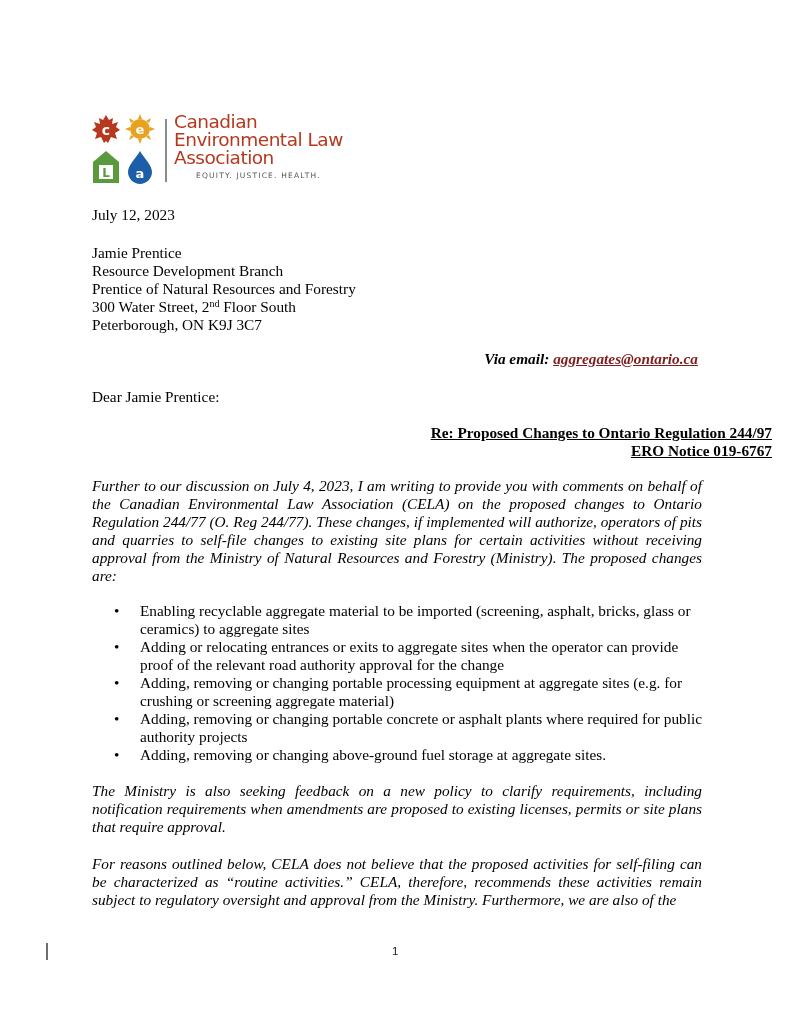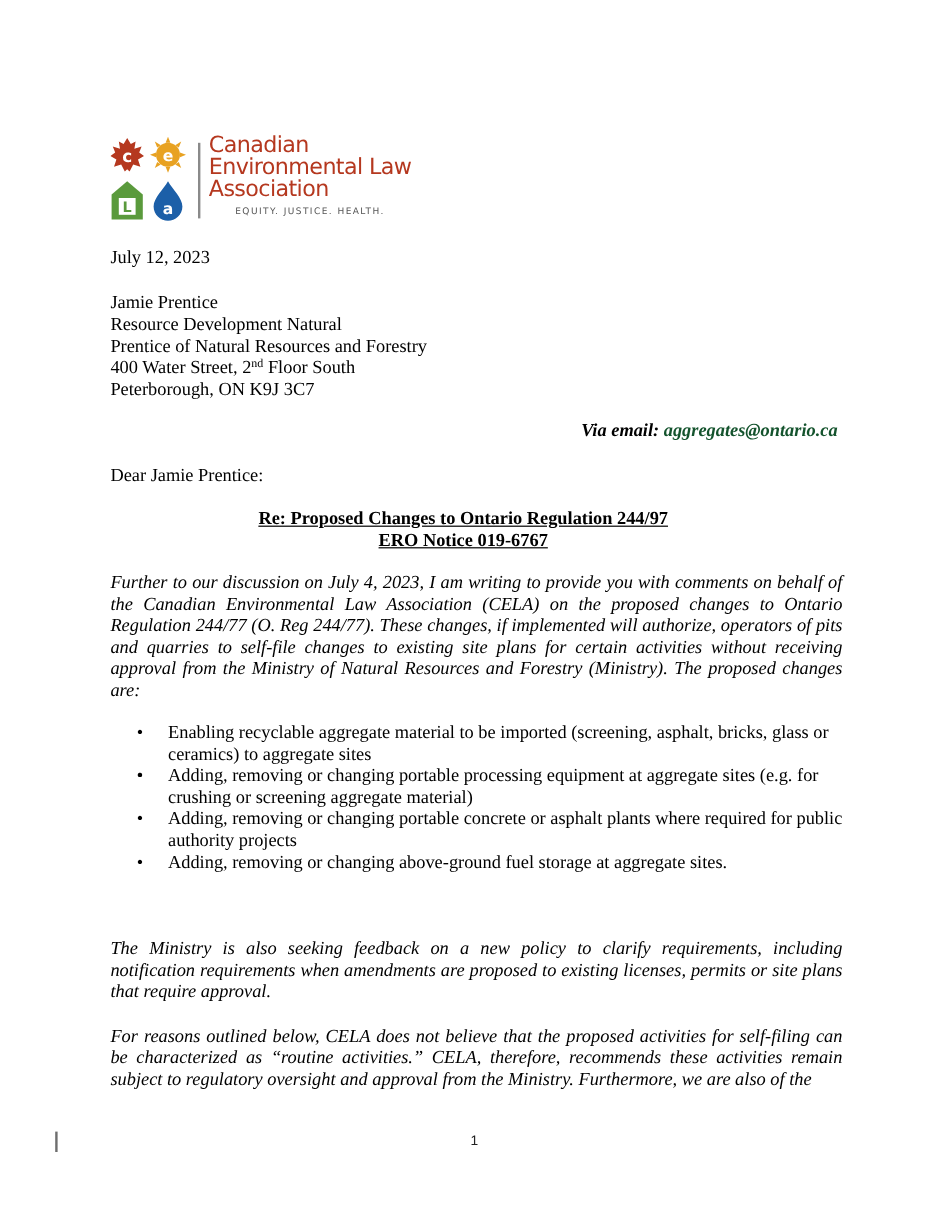--- a/index.html
+++ b/index.html
@@ -10,22 +10,22 @@
     .logo-icons { position: absolute; left: 0; top: 0; width: 64px; height: 72px; }
     .logo-divider { position: absolute; left: 73px; top: 6px; width: 1.5px; height: 63px; background: #8a8a8a; }
     .logo-text { position: absolute; left: 82px; top: 0; }
     .logo-name { font-family: "DejaVu Sans", sans-serif; color: #b5381f; font-size: 18.5px; line-height: 18px; letter-spacing: -0.5px; }
     .logo-tag { font-family: "DejaVu Sans", sans-serif; color: #555; font-size: 7.5px; letter-spacing: 1.2px; margin-top: 4px; text-align: center; }
     .txt { position: absolute; left: 92px; font-size: 15.3px; line-height: 18px; white-space: nowrap; }
     .block { position: absolute; left: 92px; width: 610px; font-size: 15.3px; line-height: 18px; }
     .para { text-align: justify; text-align-last: left; font-style: italic; }
     sup { font-size: 10px; line-height: 0; vertical-align: 5px; }
     .via { position: absolute; right: 93px; top: 350px; font-size: 15.3px; font-weight: bold; font-style: italic; }
-    .via a { color: #14532d; }
-    .re { position: absolute; left: 0; width: 772px; text-align: center; font-weight: bold; font-size: 15.3px; line-height: 18px; }
+    .via a { color: #7f1d1d; text-decoration: underline; }
+    .re { position: absolute; left: 0; width: 772px; text-align: right; font-weight: bold; font-size: 15.3px; line-height: 18px; }
     .re span { text-decoration: underline; }
     ul.bullets { list-style: none; margin: 0; padding: 0; }
     ul.bullets li { position: relative; padding-left: 48px; margin: 0; }
     ul.bullets li .dot { position: absolute; left: 22px; top: 0; }
     .footer-bar { position: absolute; left: 46px; top: 943px; width: 2px; height: 17px; background: #6e6e6e; }
     .page-num { position: absolute; left: 392px; top: 945px; font-family: "Liberation Sans", sans-serif; font-size: 11.5px; color: #222; }
   </style>
 </head>
 <body>
 
@@ -66,38 +66,38 @@
       <div class="logo-name">Canadian</div>
       <div class="logo-name">Environmental Law</div>
       <div class="logo-name">Association</div>
       <div class="logo-tag">EQUITY. JUSTICE. HEALTH.</div>
     </div>
   </div>
 
   <div class="txt" style="top:206px;">July 12, 2023</div>
 
   <div class="txt" style="top:244px;">Jamie Prentice</div>
-  <div class="txt" style="top:262px;">Resource Development Natural</div>
+  <div class="txt" style="top:262px;">Resource Development Branch</div>
   <div class="txt" style="top:280px;">Prentice of Natural Resources and Forestry</div>
-  <div class="txt" style="top:298px;"><span>400 Water Street, 2</span><sup>nd</sup><span> Floor South</span></div>
+  <div class="txt" style="top:298px;"><span>300 Water Street, 2</span><sup>nd</sup><span> Floor South</span></div>
   <div class="txt" style="top:316px;">Peterborough, ON K9J 3C7</div>
 
   <div class="via"><span>Via email: </span><a>aggregates@ontario.ca</a></div>
 
   <div class="txt" style="top:388px;">Dear Jamie Prentice:</div>
 
   <div class="re" style="top:424px;"><span>Re: Proposed Changes to Ontario Regulation 244/97</span></div>
   <div class="re" style="top:442px;"><span>ERO Notice 019-6767</span></div>
 
   <div class="block para" style="top:477px;">Further to our discussion on July 4, 2023, I am writing to provide you with comments on behalf of the Canadian Environmental Law Association (CELA) on the proposed changes to Ontario Regulation 244/77 (O. Reg 244/77). These changes, if implemented will authorize, operators of pits and quarries to self-file changes to existing site plans for certain activities without receiving approval from the Ministry of Natural Resources and Forestry (Ministry). The proposed changes are:</div>
 
   <div class="block" style="top:602px;">
     <ul class="bullets">
       <li><span class="dot">•</span><span>Enabling recyclable aggregate material to be imported (screening, asphalt, bricks, glass or ceramics) to aggregate sites</span></li>
-      <li><span class="dot">•</span></li>
+      <li><span class="dot">•</span><span>Adding or relocating entrances or exits to aggregate sites when the operator can provide proof of the relevant road authority approval for the change</span></li>
       <li><span class="dot">•</span><span>Adding, removing or changing portable processing equipment at aggregate sites (e.g. for crushing or screening aggregate material)</span></li>
       <li><span class="dot">•</span><span>Adding, removing or changing portable concrete or asphalt plants where required for public authority projects</span></li>
       <li><span class="dot">•</span><span>Adding, removing or changing above-ground fuel storage at aggregate sites.</span></li>
     </ul>
   </div>
 
   <div class="block para" style="top:782px;">The Ministry is also seeking feedback on a new policy to clarify requirements, including notification requirements when amendments are proposed to existing licenses, permits or site plans that require approval.</div>
 
   <div class="block para" style="top:855px;">For reasons outlined below, CELA does not believe that the proposed activities for self-filing can be characterized as “routine activities.” CELA, therefore, recommends these activities remain subject to regulatory oversight and approval from the Ministry. Furthermore, we are also of the</div>
 

